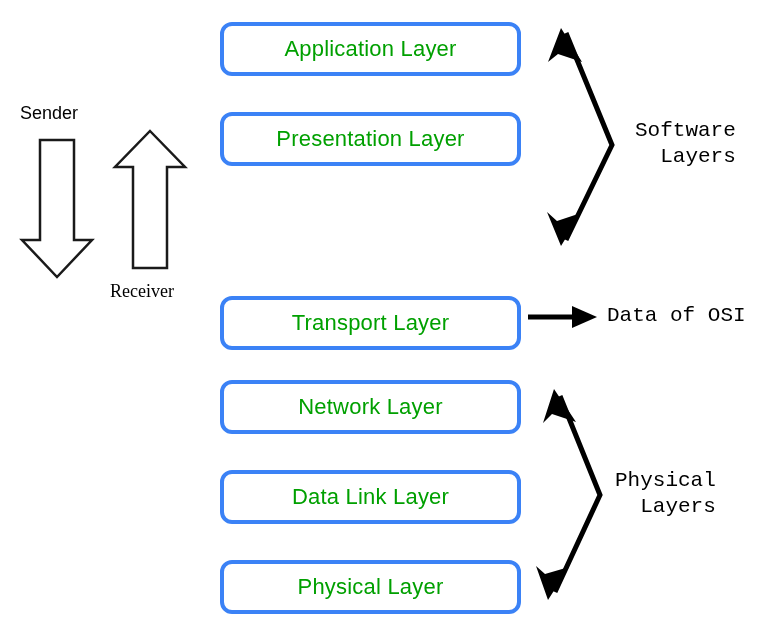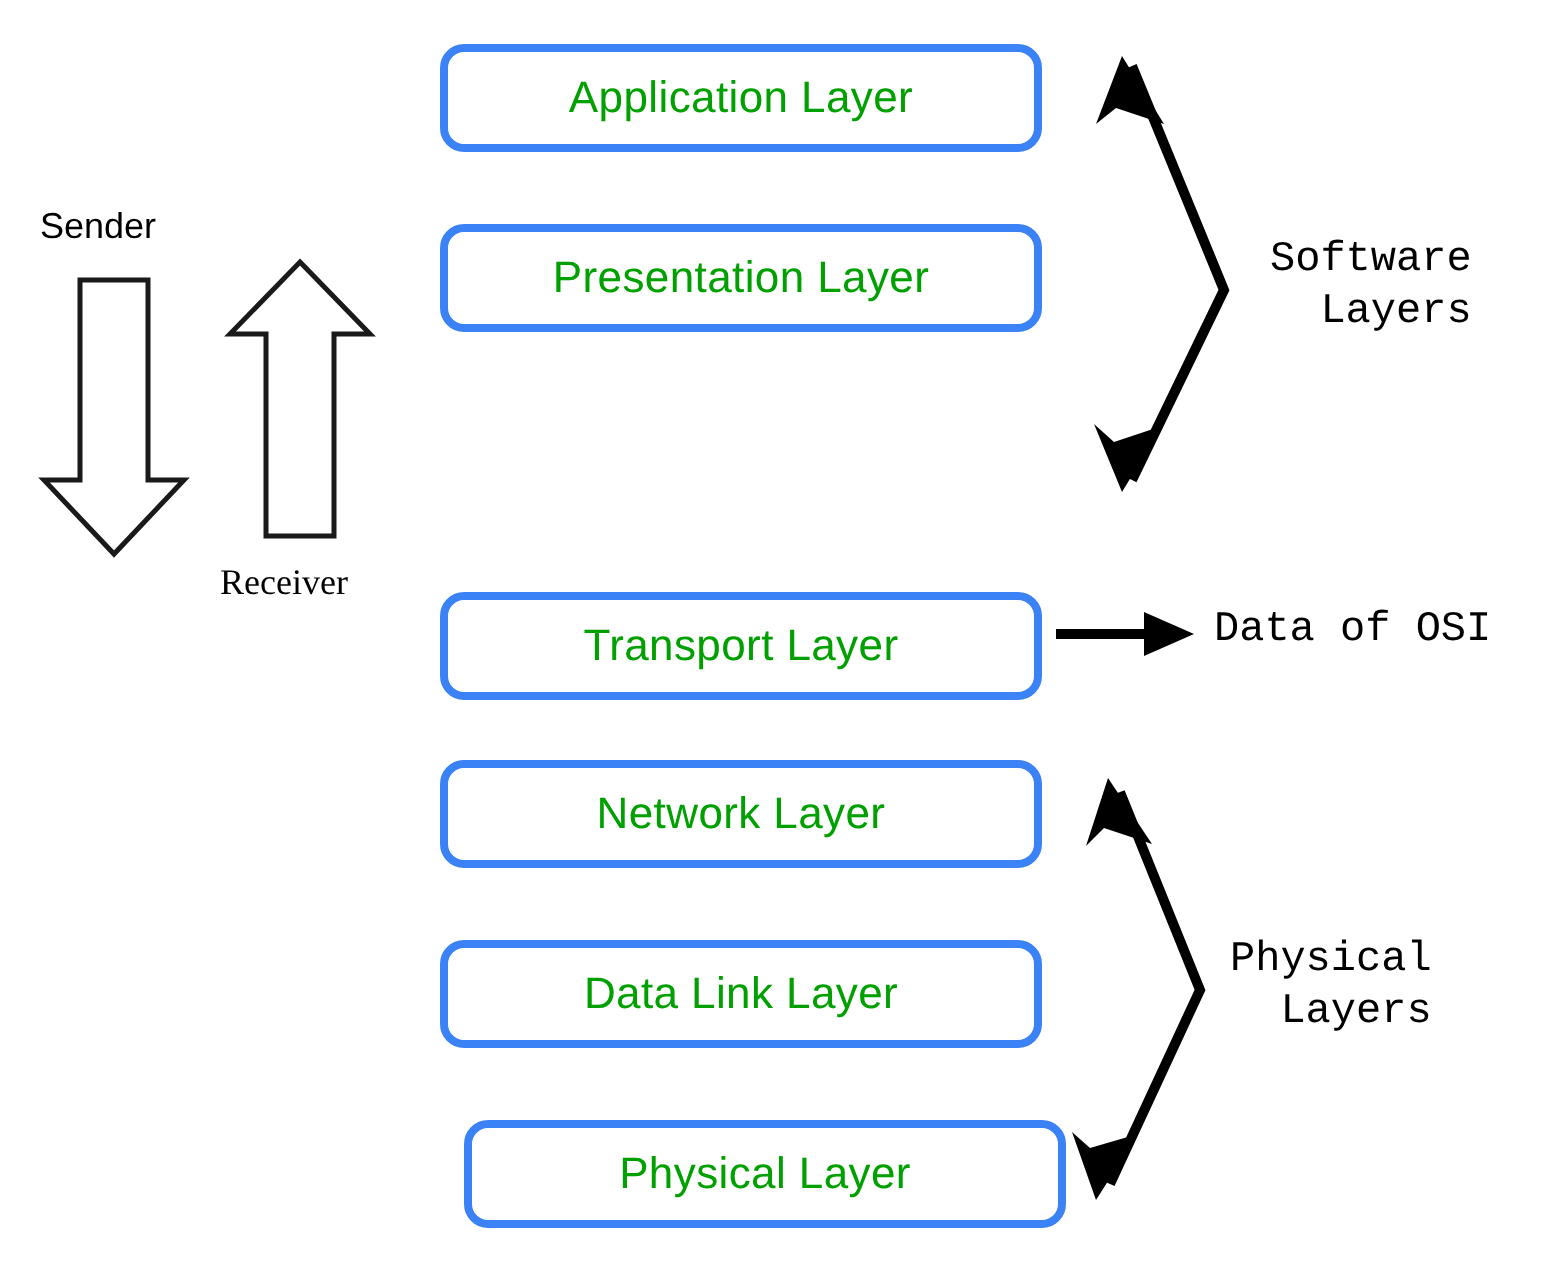--- a/index.html
+++ b/index.html
@@ -81,21 +81,21 @@
   </div>
   <div class="layer-box" style="top:296px;">
     <span class="layer-label">Transport Layer</span>
   </div>
   <div class="layer-box" style="top:470px;">
     <span class="layer-label">Data Link Layer</span>
   </div>
   <div class="layer-box" style="top:380px;">
     <span class="layer-label">Network Layer</span>
   </div>
-  <div class="layer-box" style="top:560px;margin-left:12px;">
+  <div class="layer-box" style="top:560px;">
     <span class="layer-label">Physical Layer</span>
   </div>
 
   <div class="side-label" style="left:20px;  top:104px;">Sender</div>
   <div class="side-label" style="left:110px; top:282px;font-family:Liberation Serif, serif;">Receiver</div>
 
   <div class="plain-label" style="left:635px; top:118px;"><span>Software</span><br><span>Layers</span></div>
 
   <div class="plain-label" style="left:615px; top:468px;"><span>Physical</span><br><span>Layers</span></div>
 

